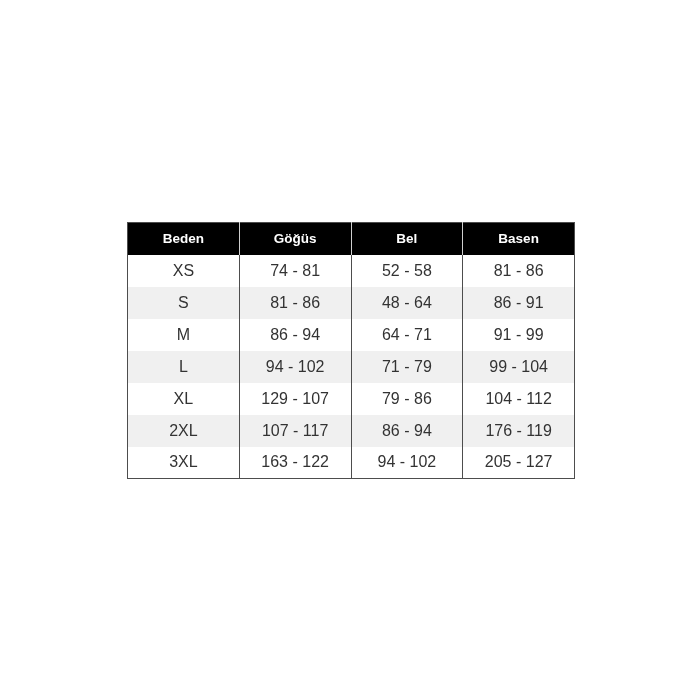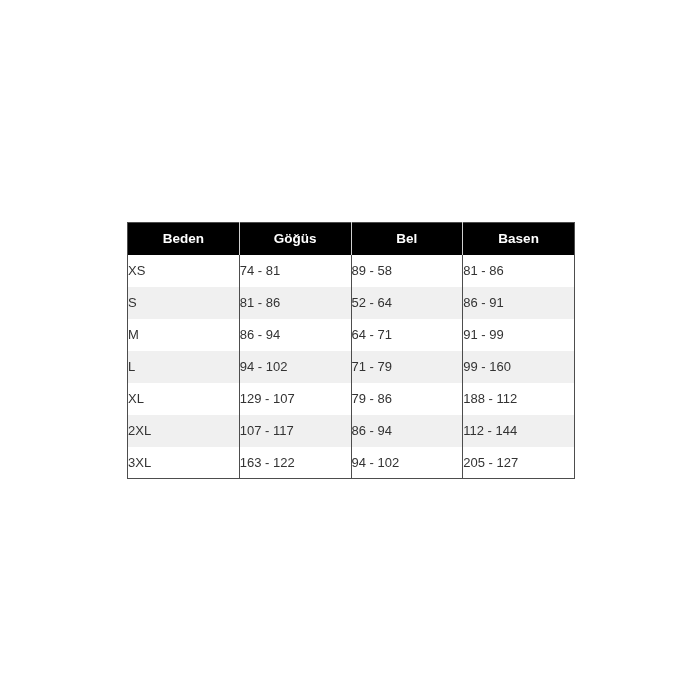--- a/index.html
+++ b/index.html
@@ -38,22 +38,23 @@
     font-weight:bold;
     font-size:13.5px;
     height:32px;
     text-align:center;
     vertical-align:middle;
     border-left:1px solid var(--header-sep);
   }
   table.size-chart th:first-child{border-left:none;}
   table.size-chart td{
     color:var(--text);
-    font-size:13px;
+    font-size:16px;
     height:32px;
+    text-align:center;
     vertical-align:middle;
     background:var(--row-bg);
     border-left:1px solid var(--border);
   }
   table.size-chart td:first-child{border-left:none;}
   table.size-chart tbody tr:nth-child(even) td{
     background:var(--stripe);
   }
 </style>
 </head>
@@ -66,52 +67,52 @@
         <th>Beden</th>
         <th>Göğüs</th>
         <th>Bel</th>
         <th>Basen</th>
       </tr>
     </thead>
     <tbody>
       <tr>
         <td>XS</td>
         <td>74 - 81</td>
-        <td>89 - 58</td>
+        <td>52 - 58</td>
         <td>81 - 86</td>
       </tr>
       <tr>
         <td>S</td>
         <td>81 - 86</td>
-        <td>52 - 64</td>
+        <td>48 - 64</td>
         <td>86 - 91</td>
       </tr>
       <tr>
         <td>M</td>
         <td>86 - 94</td>
         <td>64 - 71</td>
         <td>91 - 99</td>
       </tr>
       <tr>
         <td>L</td>
         <td>94 - 102</td>
         <td>71 - 79</td>
-        <td>99 - 160</td>
+        <td>99 - 104</td>
       </tr>
       <tr>
         <td>XL</td>
         <td>129 - 107</td>
         <td>79 - 86</td>
-        <td>188 - 112</td>
+        <td>104 - 112</td>
       </tr>
       <tr>
         <td>2XL</td>
         <td>107 - 117</td>
         <td>86 - 94</td>
-        <td>112 - 144</td>
+        <td>176 - 119</td>
       </tr>
       <tr>
         <td>3XL</td>
         <td>163 - 122</td>
         <td>94 - 102</td>
         <td>205 - 127</td>
       </tr>
     </tbody>
   </table>
 </div>

